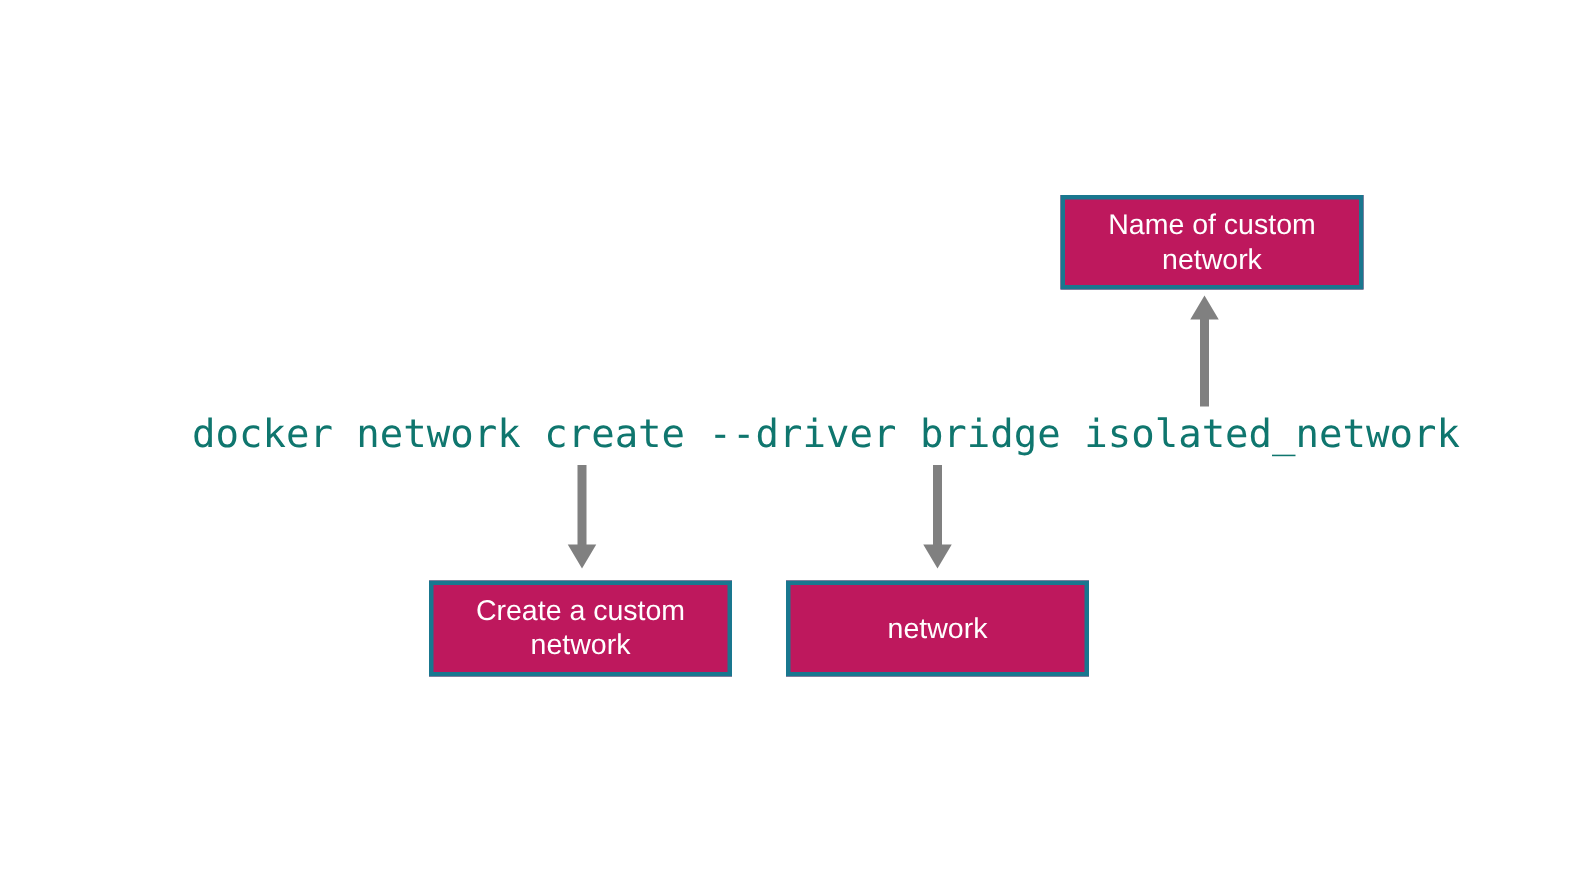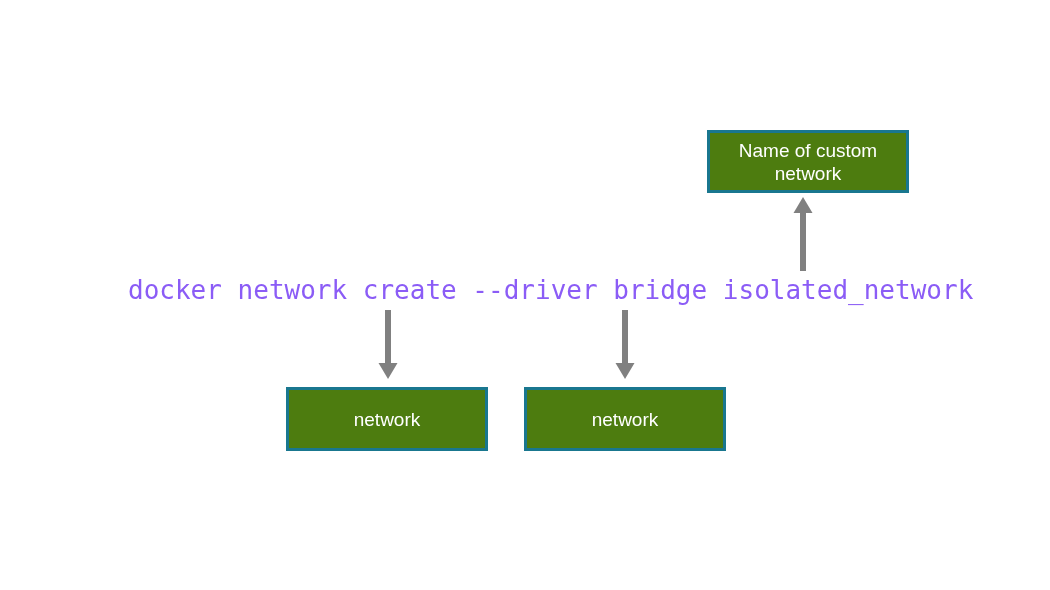--- a/index.html
+++ b/index.html
@@ -26,29 +26,29 @@
   
   .command-line {
     position: absolute;
     left: 128px;
     top: 274px;
     white-space: pre;
     font-family: "DejaVu Sans Mono", "Liberation Mono", monospace;
     font-size: 26px;
     line-height: 32px;
     letter-spacing: 0px;
-    color: #8b5cf6;
+    color: #0f766e;
     font-weight: 400;
   }
 
   
   .anno-box {
     position: absolute;
     box-sizing: border-box;
-    background: #4d7c0f;
+    background: #be185d;
     border: 3px solid #19778f;
     color: #ffffff;
     font-family: "Liberation Sans", sans-serif;
     font-size: 19px;
     line-height: 23px;
     font-weight: 400;
     display: flex;
     align-items: center;
     justify-content: center;
     text-align: center;
@@ -112,20 +112,21 @@
 
   <div class="anno-box" id="box-name-of-custom-network">
     <div>
       <span>Name of custom</span>
       <span>network</span>
     </div>
   </div>
 
   <div class="anno-box" id="box-create-custom-network">
     <div>
+      <span>Create a custom</span>
       <span>network</span>
     </div>
   </div>
 
   <div class="anno-box" id="box-use-bridge-network">
     <div>
       <span>network</span>
     </div>
   </div>
 

